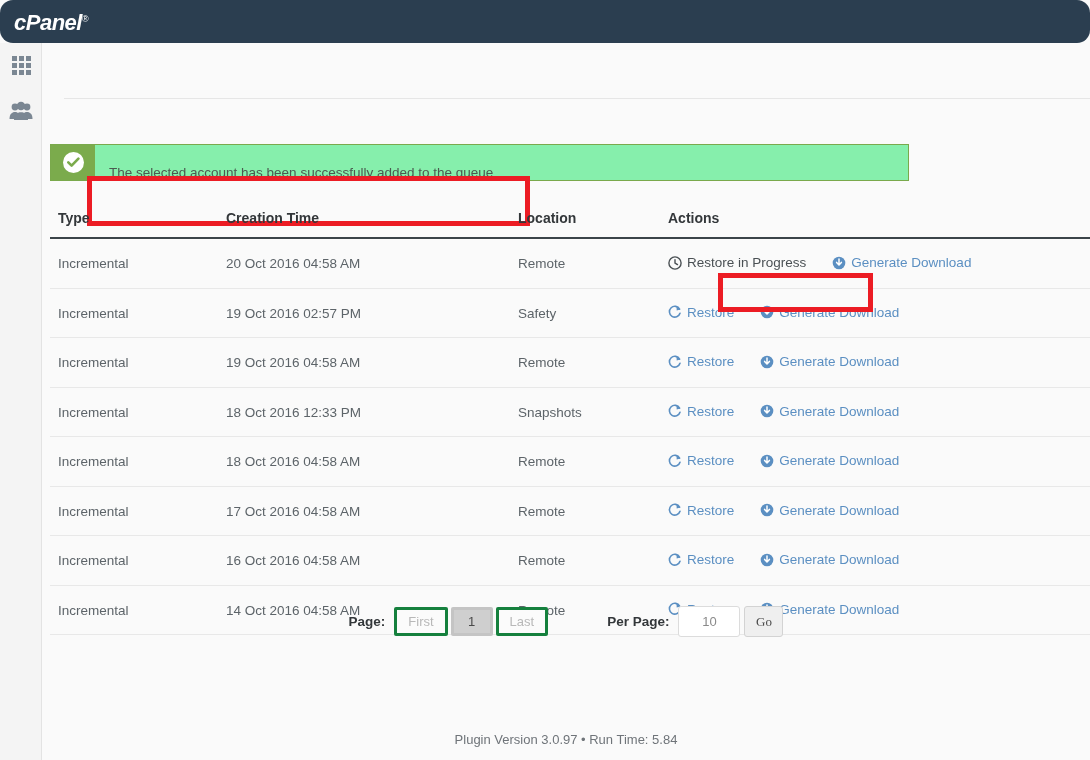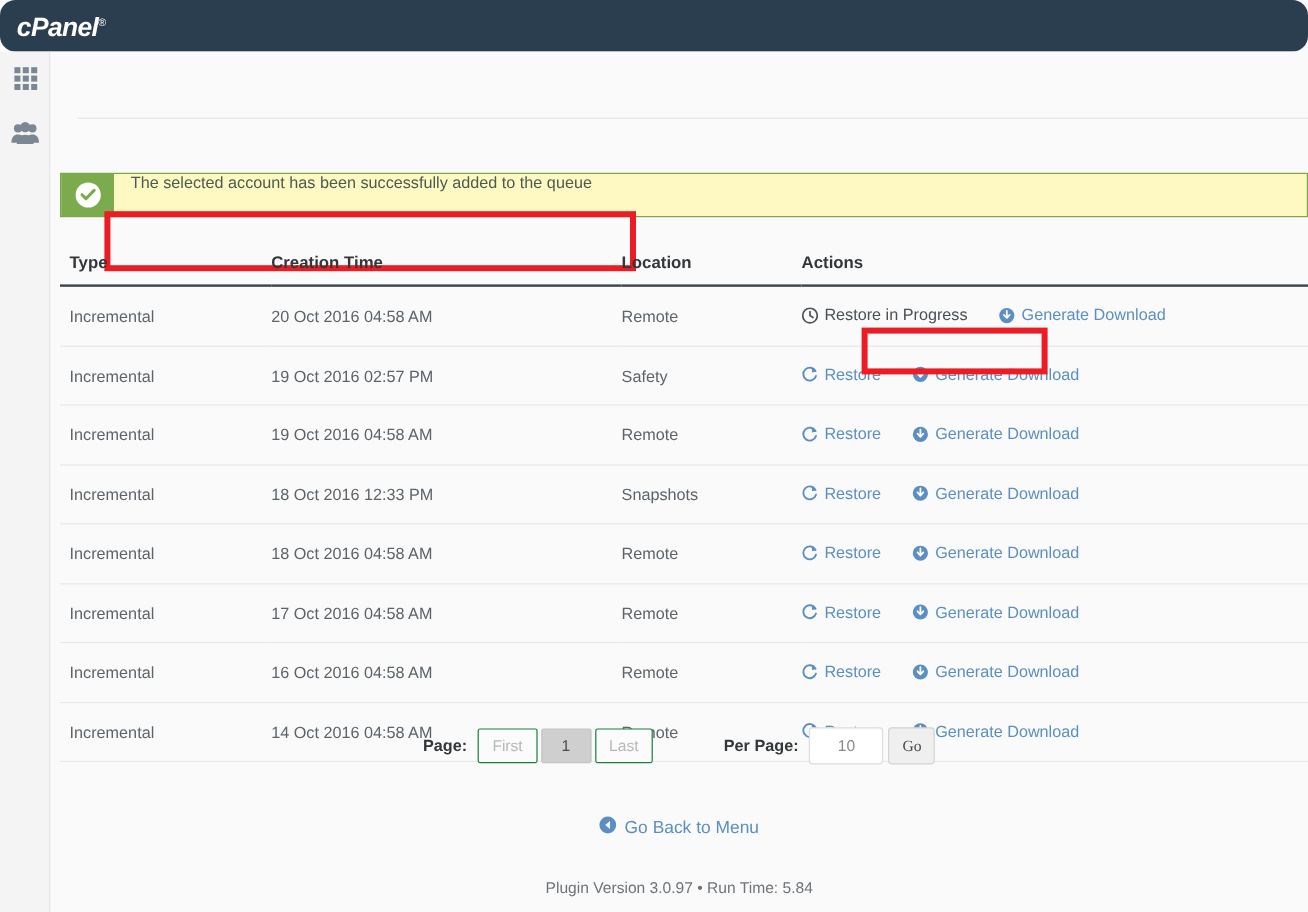--- a/index.html
+++ b/index.html
@@ -45,22 +45,22 @@
     font-size: 33px; font-weight: 300; color: #3d4850;
     font-family: "Liberation Sans", sans-serif;
   }
   #title-rule {
     position: absolute; left: 22px; top: 55px; width: 1026px; height: 1px;
     background: #e6e6e6;
   }
 
   
   #alert-wrap {
-    position: absolute; left: 8px; top: 101px; width: 1040px; height: 37px;
-    background: #fef9c3; border: 1px solid #7aa94c; display: flex; align-items: flex-start;
+    position: absolute; left: 8px; top: 101px; width: 859px; height: 37px;
+    background: #86efac; border: 1px solid #7aa94c; display: flex; align-items: flex-end;
   }
   #alert-icon-box {
     width: 44px; height: 35px; background: #7bab4c;
     display: flex; align-items: center; justify-content: center; flex: none;
   }
   #alert-check {
     width: 21px; height: 21px; border-radius: 50%; background: #ffffff;
     display: flex; align-items: center; justify-content: center;
   }
   #alert-check svg { display: block; }
@@ -108,21 +108,21 @@
 
   
   #pager {
     position: absolute; left: 0; top: 563px; width: 1048px;
     display: flex; align-items: center; justify-content: center; gap: 0;
   }
   .pg-label { font-size: 13.5px; font-weight: bold; color: #33373a; margin-right: 9px; }
   .pg-btn {
     display: inline-flex; align-items: center; justify-content: center;
     min-width: 42px; height: 29px; padding: 0 11px;
-    font-size: 13px; border: 1px solid #15803d; background: #fbfbfb;
+    font-size: 13px; border: 3px solid #15803d; background: #fbfbfb;
     color: #b8b8b8; margin-right: 3px; border-radius: 2px;
   }
   .pg-btn.active { background: #cfcfcf; color: #4a4a4a; border-color: #c4c4c4; }
   .pg-spacer { width: 56px; }
   #per-page-input {
     width: 62px; height: 31px; border: 1px solid #dcdcdc; border-radius: 3px;
     background: #fff; text-align: center; font-size: 13px; color: #8a8a8a;
     font-family: "Liberation Sans", sans-serif;
   }
   #go-btn {
@@ -391,27 +391,16 @@
     <span class="pg-label">Page:</span>
     <span class="pg-btn">First</span>
     <span class="pg-btn active">1</span>
     <span class="pg-btn">Last</span>
     <span class="pg-spacer"></span>
     <span class="pg-label">Per Page:</span>
     <input id="per-page-input" type="text" value="10" style="">
     <button id="go-btn">Go</button>
   </div>
 
-  <div id="back-wrap">
-    <a id="back-link" href="#">
-      <span>
-        <svg width="15" height="15" viewBox="0 0 15 15">
-          <circle cx="7.5" cy="7.5" r="7" fill="#5b8fc2"></circle>
-          <path d="M9.3 4.2 L5.4 7.5 L9.3 10.8 Z" fill="#ffffff"></path>
-        </svg>
-      </span>
-      <span>Go Back to Menu</span>
-    </a>
-  </div>
 
   <div id="footer">Plugin Version 3.0.97 • Run Time: 5.84</div>
 
 </div>
 
 </body></html>

